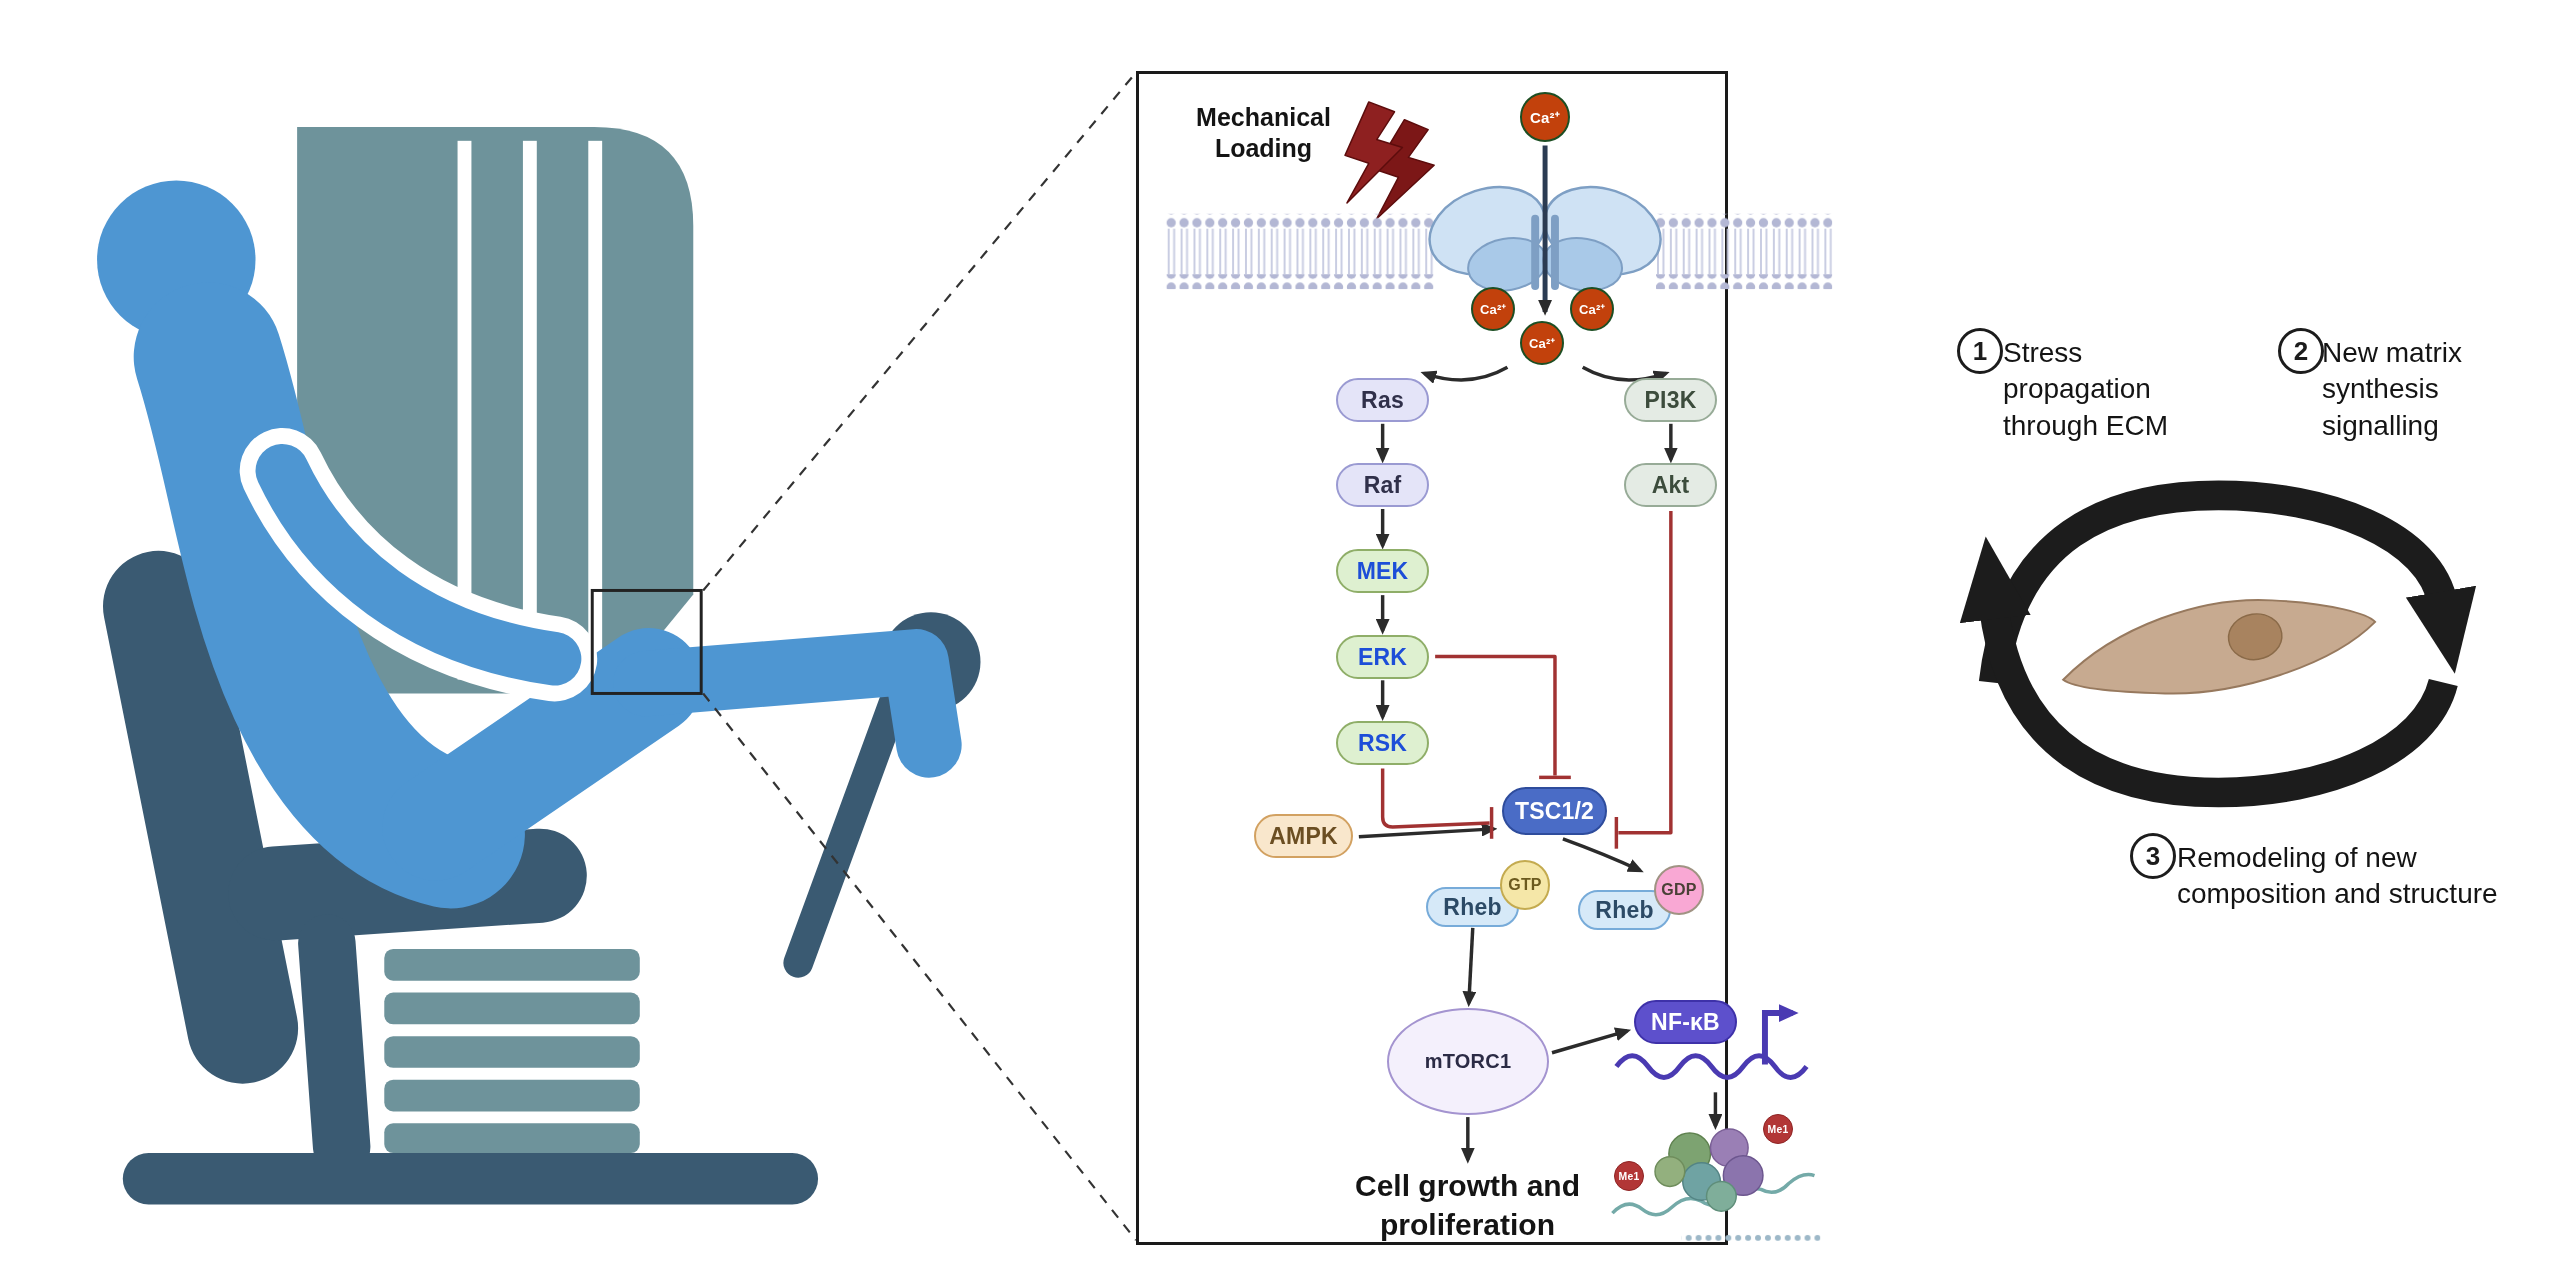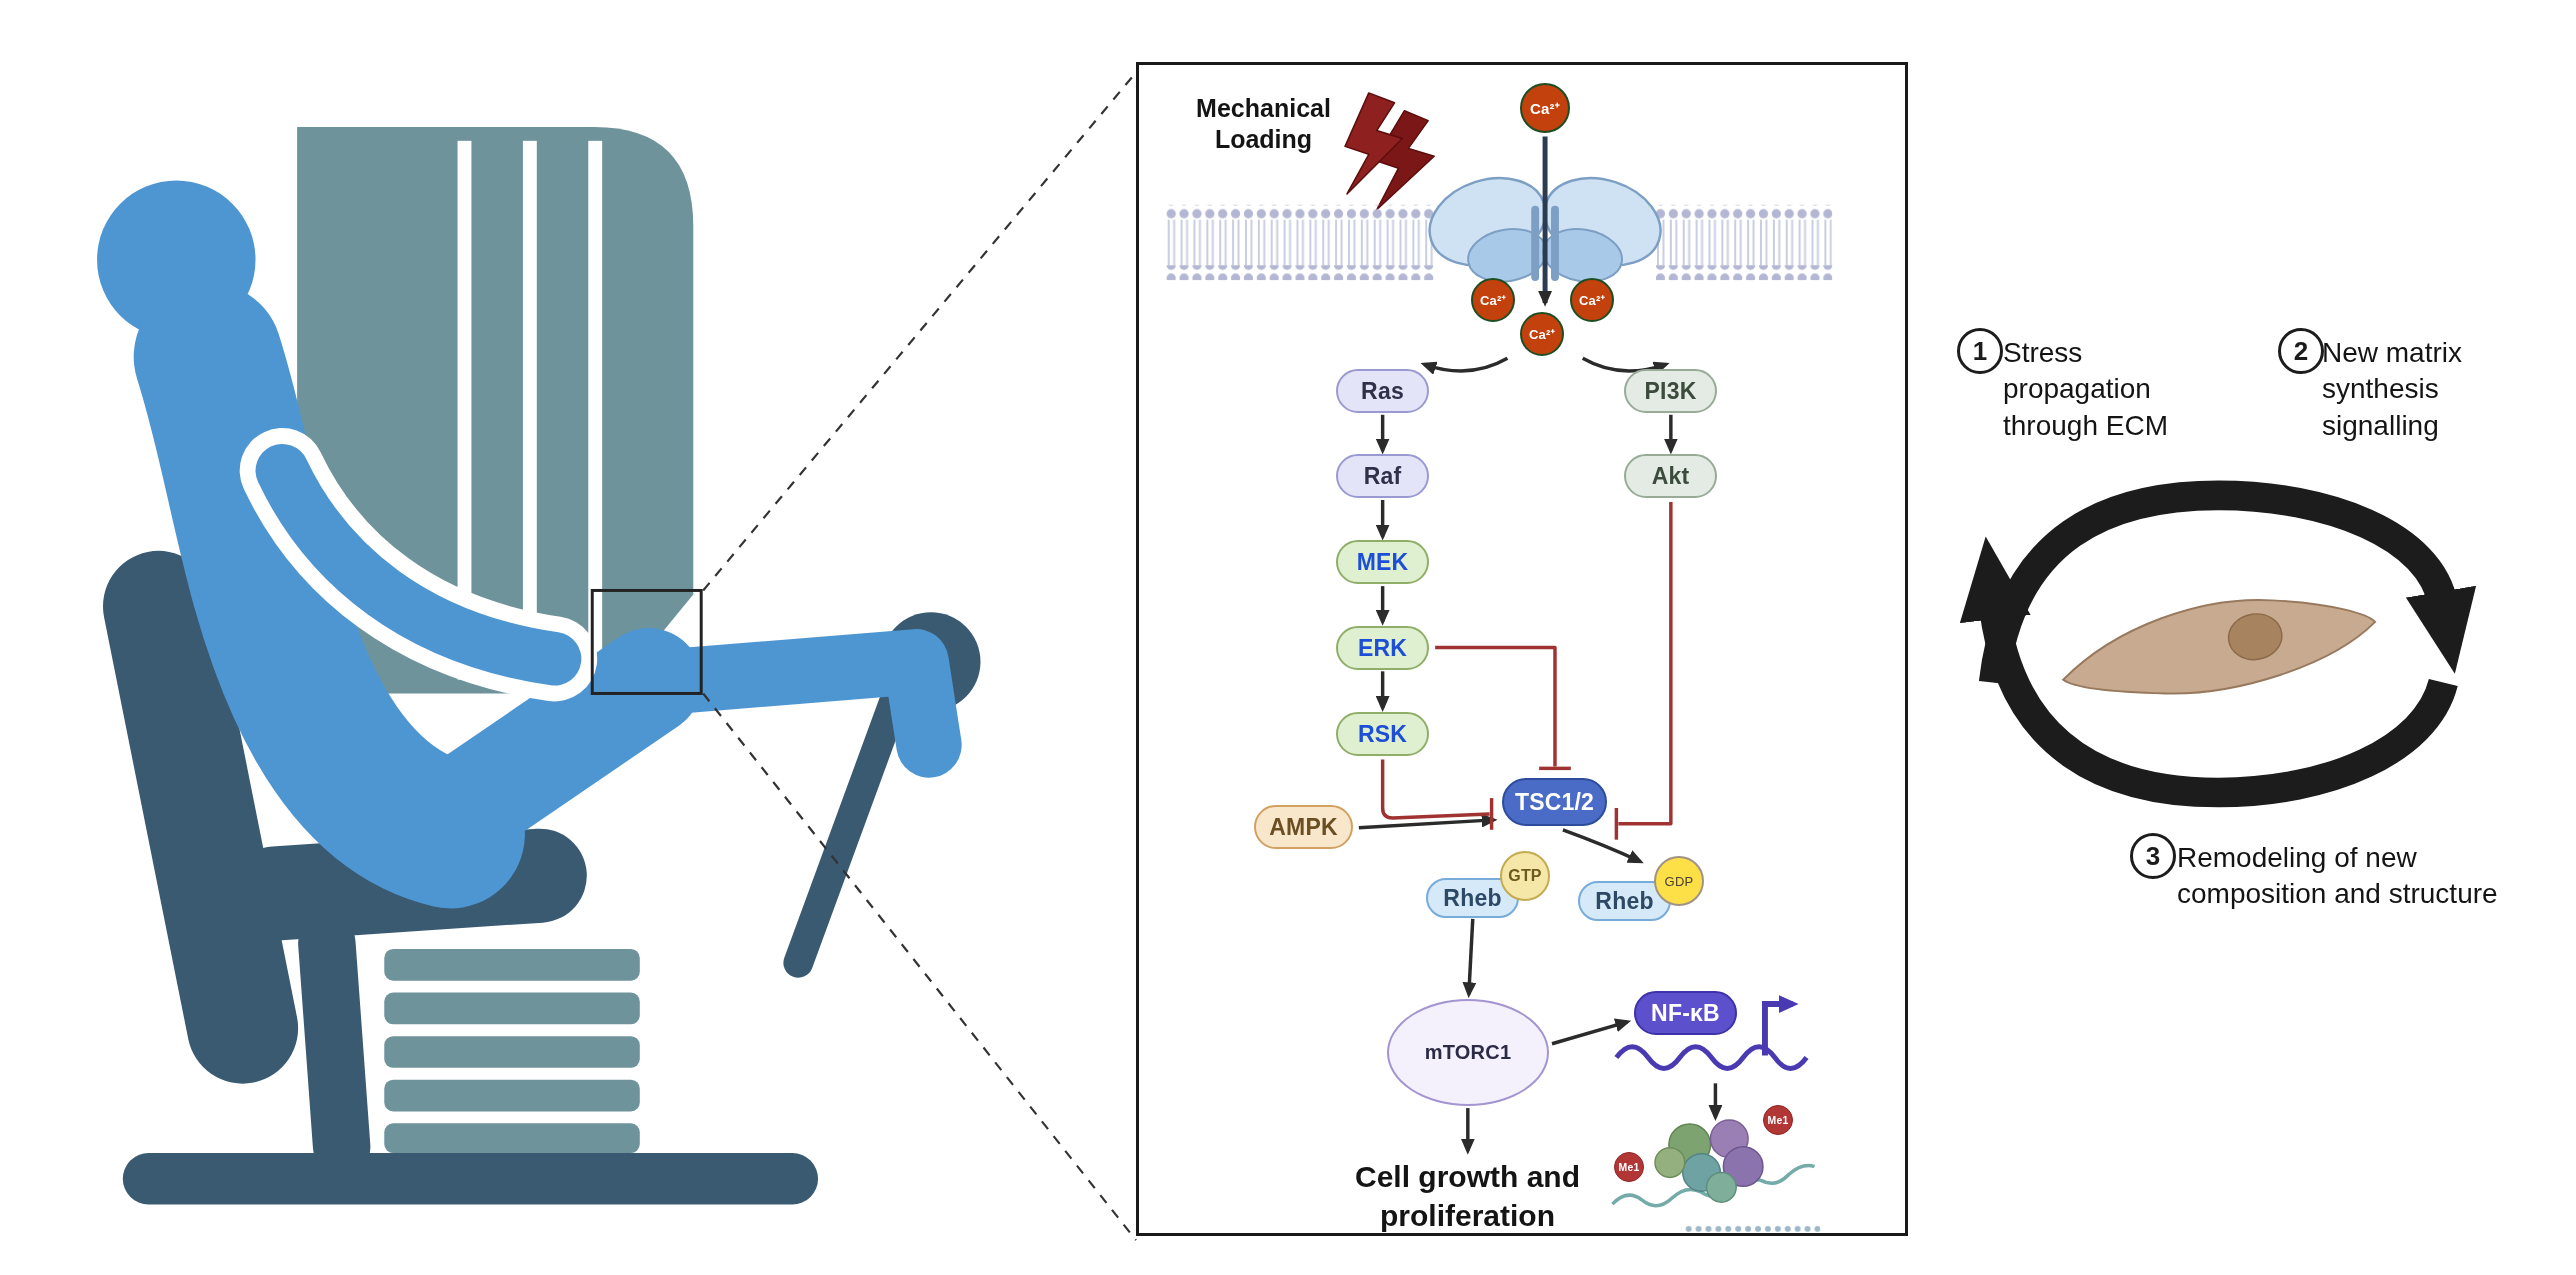--- a/index.html
+++ b/index.html
@@ -1,31 +1,31 @@
 <!DOCTYPE html>
 <html><head>
 <meta charset="utf-8">
 <style>
   *{margin:0;padding:0;box-sizing:border-box}
   html,body{background:#ffffff;font-family:"Liberation Sans",sans-serif}
   #canvas{position:relative;width:2576px;height:1276px;background:#fff;overflow:hidden}
   svg.layer{position:absolute;left:0;top:0}
-  #panel{position:absolute;left:1136px;top:62px;width:772px;height:1174px;border:3px solid #1a1a1a;background:#fff}
+  #panel{position:absolute;left:1136px;top:71px;width:592px;height:1174px;border:3px solid #1a1a1a;background:#fff}
   #panel > svg{position:absolute;left:0;top:0}
   .pill{position:absolute;display:flex;align-items:center;justify-content:center;border:2.5px solid;border-radius:24px;font-size:23px;font-weight:600;color:#30304a;letter-spacing:0.2px}
   .circle{border-radius:50%}
   .lav{background:#e4e4f8;border-color:#9a9ad2}
   .grn{background:#def0d0;border-color:#8fae68;color:#1d4ed8}
   .sage{background:#e4ebe4;border-color:#97ab97;color:#3c4c3c}
   .org{background:#f9e7cc;border-color:#d2a161;color:#6b4e22}
   .solidblue{background:#4a6cc6;border-color:#2e4c9c;color:#fff;font-weight:700}
   .rheb{background:#d6e9f8;border-color:#77abd9;color:#2c4a66}
   .solidpurple{background:#5d50cc;border-color:#3e31a9;color:#fff;font-weight:700}
   .gtp{background:#f5e7a8;border-color:#c4ab50;color:#6b5a1e;font-size:16px;font-weight:700}
-  .gdp{background:#fde047;border-color:#a09383;color:#4a4036;font-size:13px;font-weight:400}
+  .gdp{background:#f9a8d4;border-color:#a09383;color:#4a4036;font-size:16px;font-weight:700}
   .ca{background:#c2410c;border-color:#1d4e23;color:#fff;font-size:13px;font-weight:700}
   .ca.big{font-size:15px}
   .mtorc{background:#f4f0fc;border-color:#a494d0;color:#2b2b45;font-size:20px;font-weight:700;border-radius:50%}
   .me1{background:#b23636;border-color:#8e2424;color:#fff;font-size:10.4px;font-weight:700;border-width:1.5px}
   .blocktext{position:absolute;color:#141414;text-align:center}
   .bold{font-weight:700}
   .stim{font-size:25px;line-height:1.22}
   .outcome{font-size:30px;line-height:1.3}
   .cyctext{position:absolute;font-size:28px;line-height:1.3;color:#141414;text-align:left}
   .numcirc{position:absolute;width:46px;height:46px;border:3px solid #1c1c1c;border-radius:50%;background:#fff;display:flex;align-items:center;justify-content:center;font-size:26px;font-weight:700;color:#1c1c1c}

